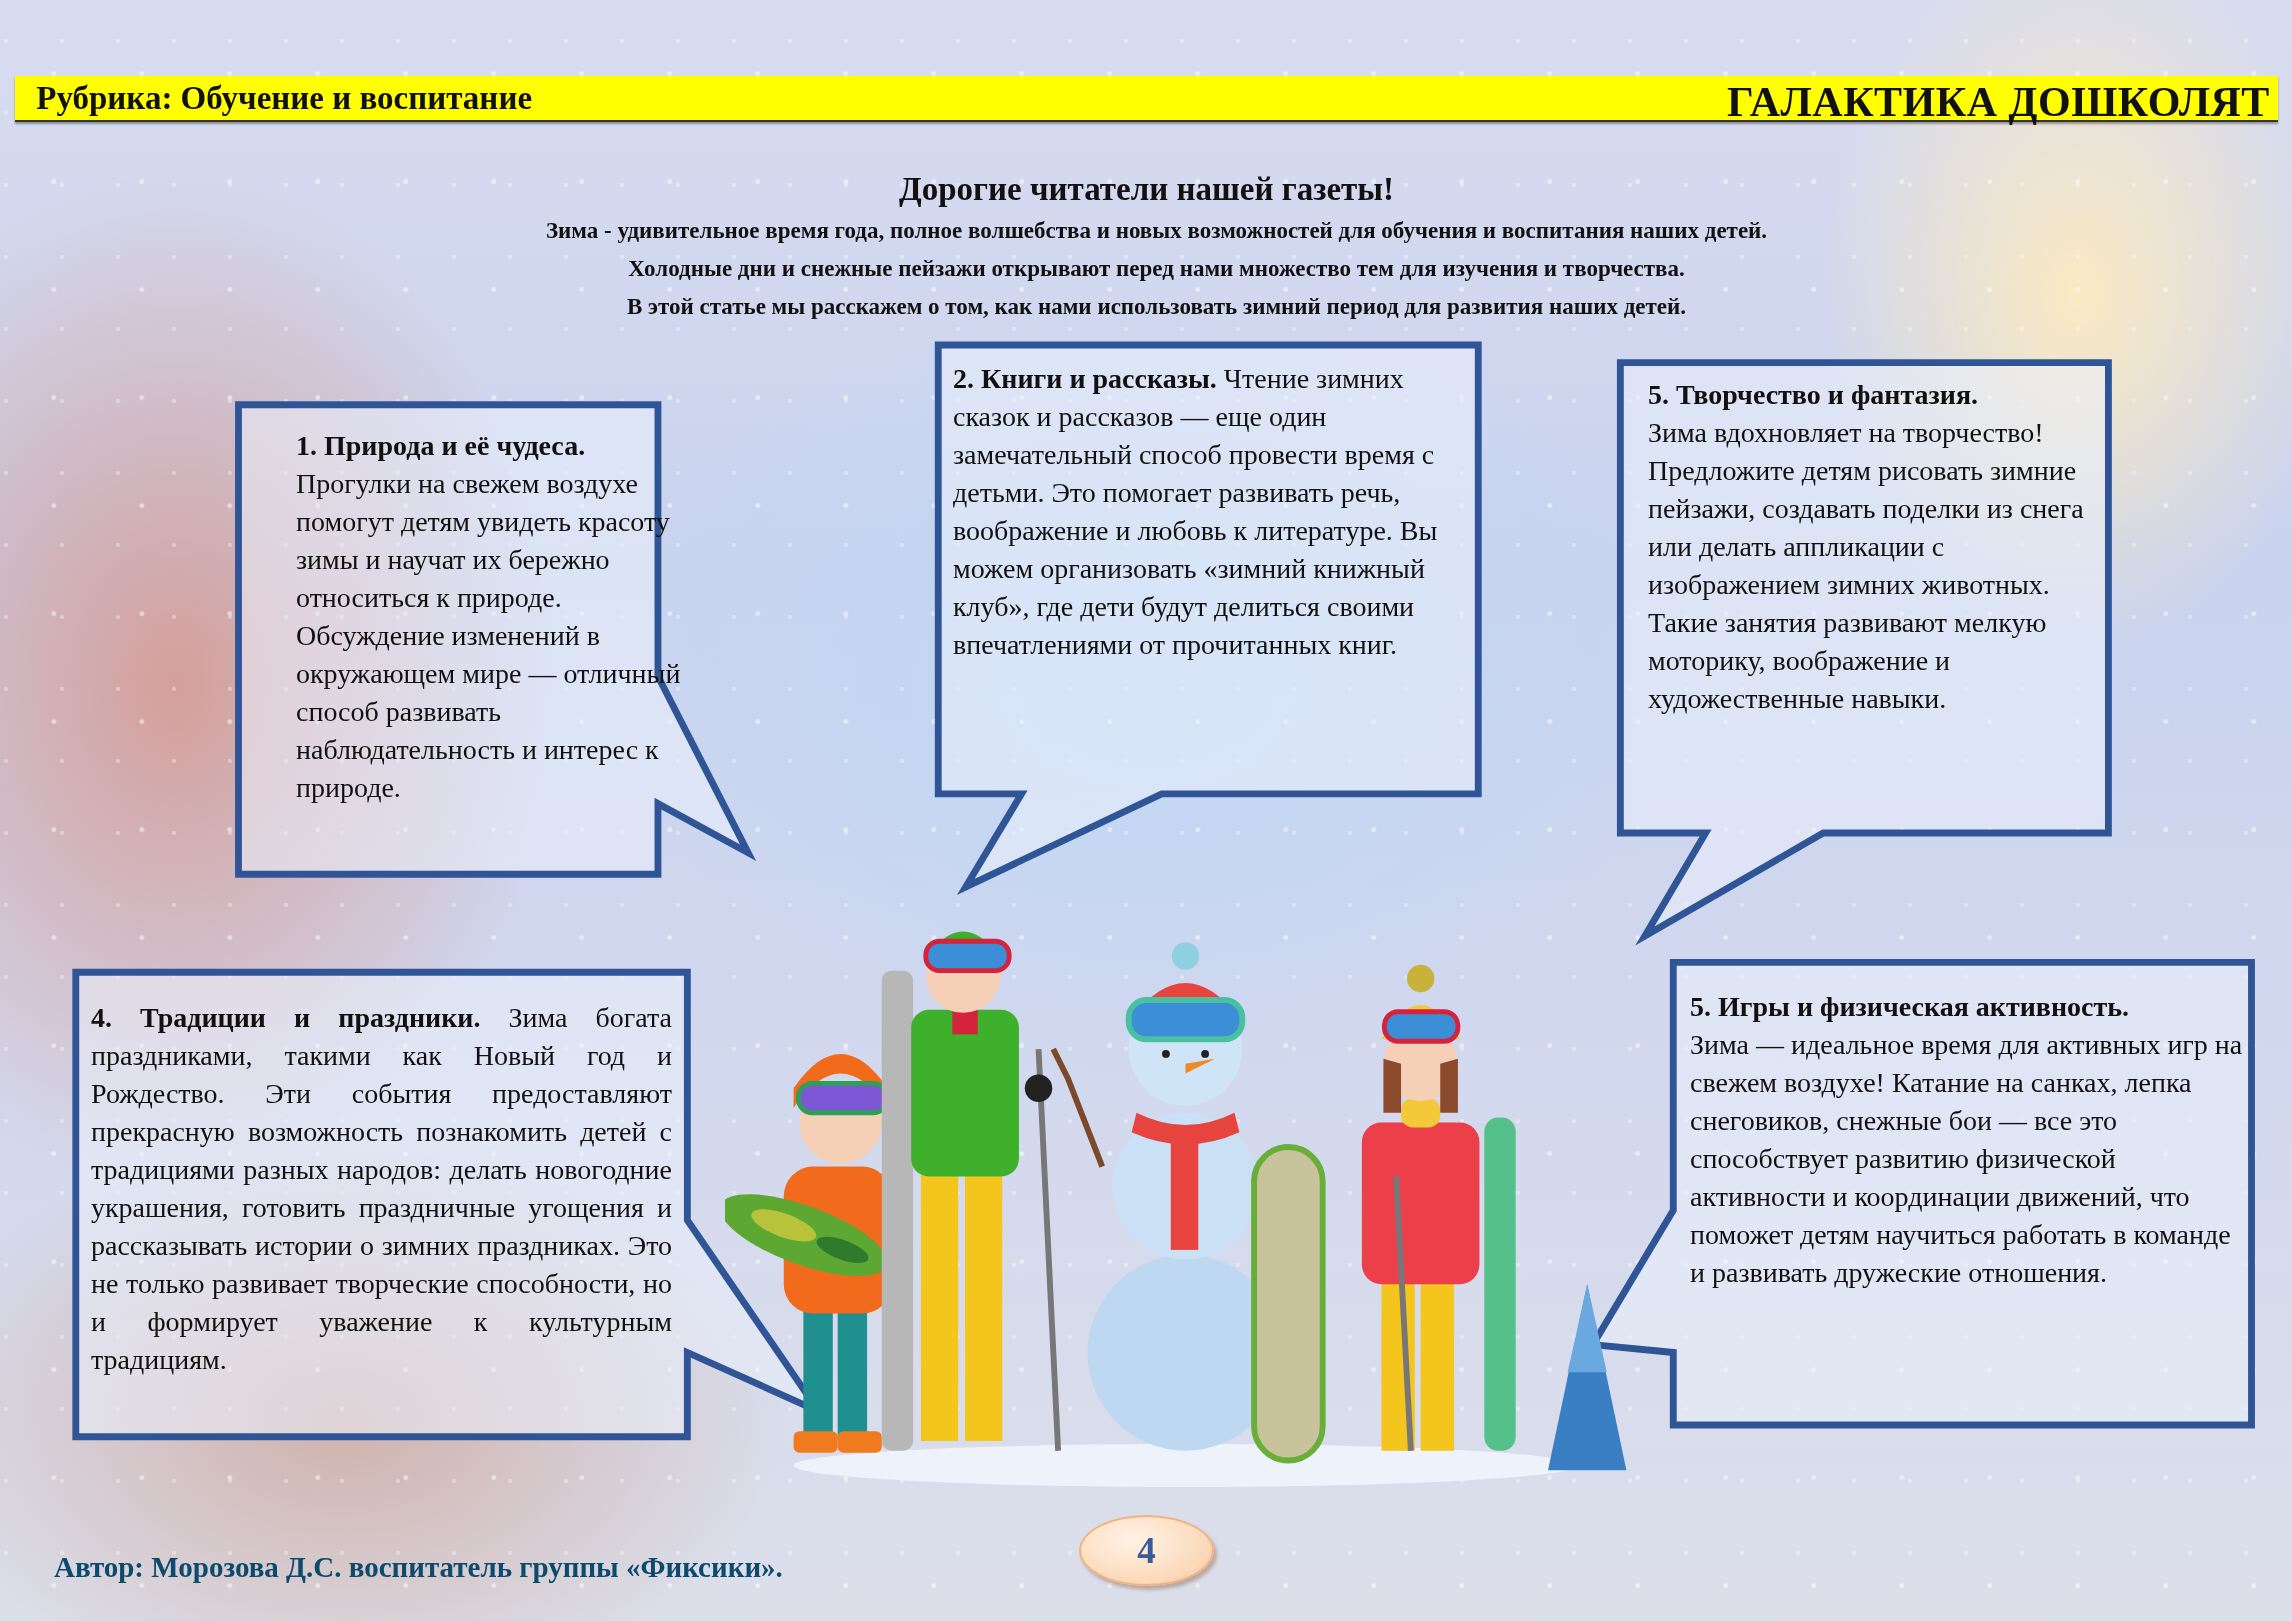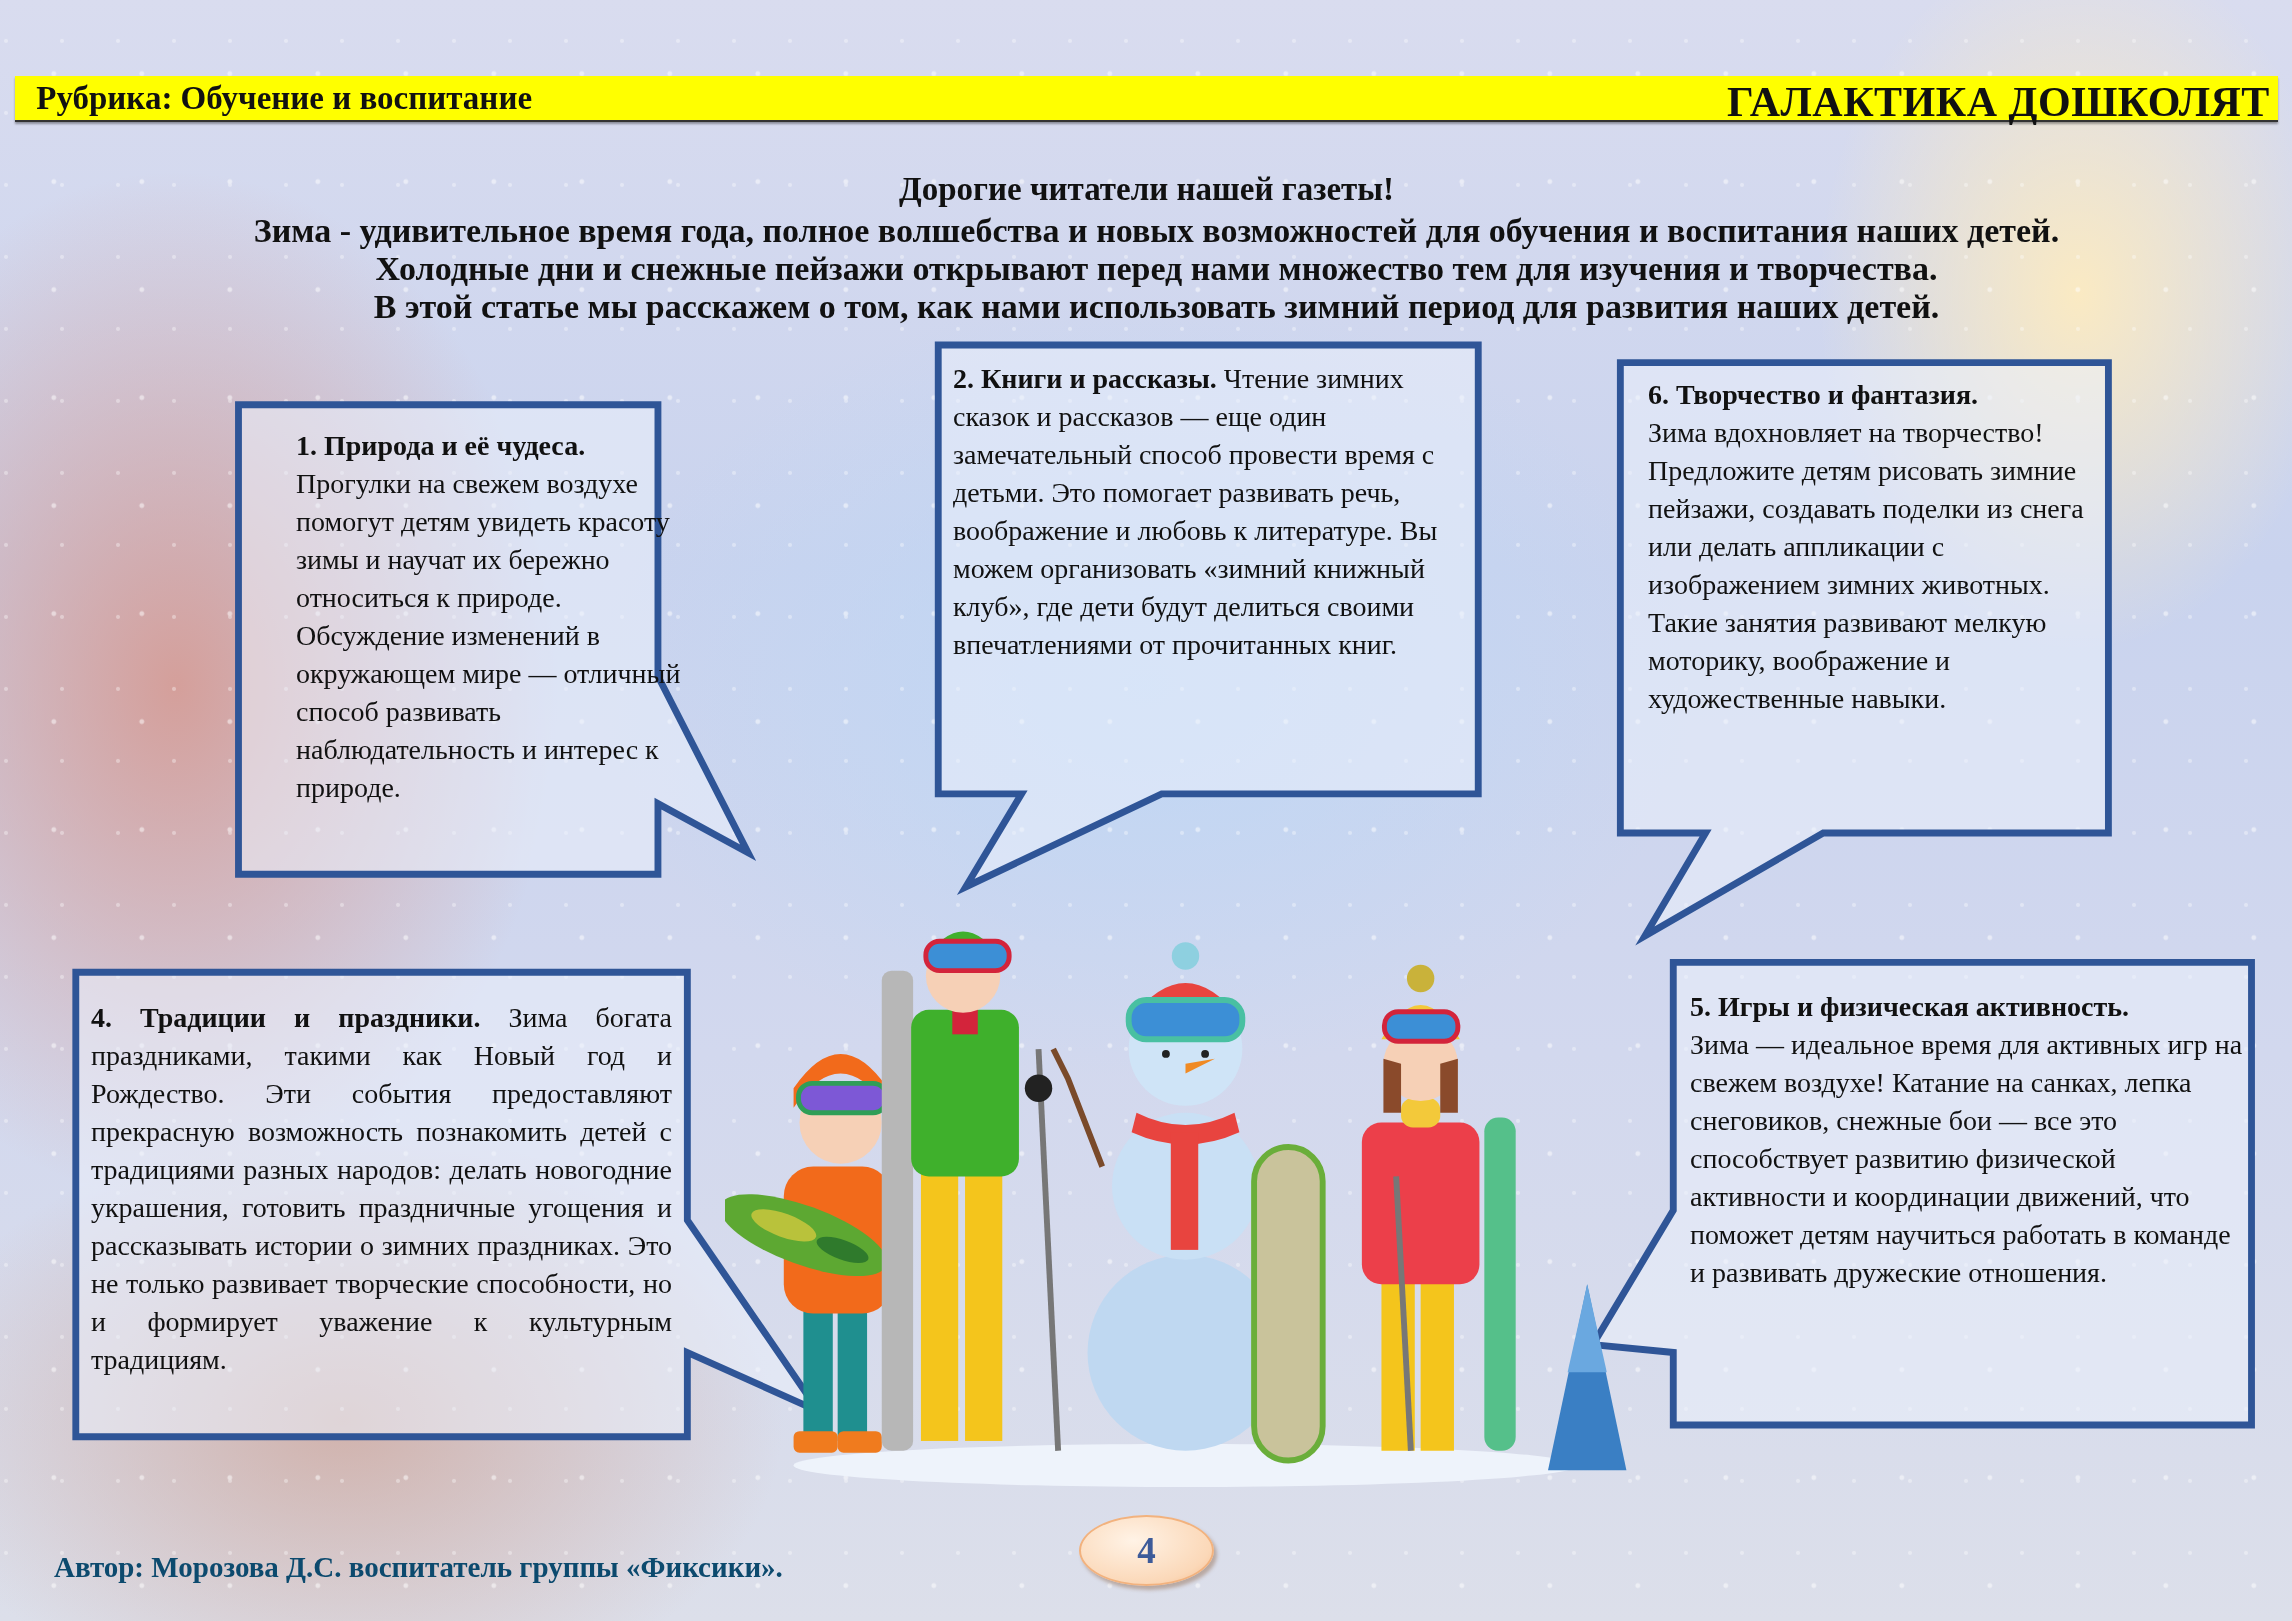--- a/index.html
+++ b/index.html
@@ -20,21 +20,21 @@
     background-size: 88px 108px, 56px 72px;
     background-position: 9.8px 19.6px, 34px 4.9px;
     opacity:0.6;
   }
   .header-bar { position:absolute; left:14.7px; top:76px; width:2263px; height:44px;
     background:#ffff00; border-bottom:2.9px solid #333; box-shadow:0 2px 2px rgba(0,0,0,0.35); }
   .rubric { position:absolute; left:21.6px; top:0; line-height:44px; font-weight:bold; font-size:33px;text-align:right; }
   .brand { position:absolute; right:7.8px; top:3.9px; line-height:44px; font-weight:bold; font-size:42px; letter-spacing:0.5px; }
   .intro { position:absolute; left:0; width:2293px; top:167px; text-align:center; font-weight:bold; }
   .intro .greet { font-size:33px; line-height:45px;text-align:center; }
-  .intro .line { font-size:34px; line-height:38px;padding-left:20px; }
+  .intro .line { font-size:23px; line-height:38px;padding-left:20px; }
   svg.callouts { position:absolute; left:0; top:0; }
   .box-text { position:absolute; font-size:28px; line-height:38px; }
   .box-text b { font-weight:bold; }
   .justify { text-align:justify; text-align-last:left; }
   .author { position:absolute; left:54px; top:1551px; font-size:29px; font-weight:bold; color:#0c4a6e; }
   .page-badge { position:absolute; left:1079px; top:1515px; width:131px; height:67px; border-radius:50%;
     background:radial-gradient(ellipse at 40% 35%, #fff3e6 0%, #fbd8b8 70%, #f5b98a 100%);
     border:2px solid #f2b27e; box-shadow:2.9px 3.9px 3.9px rgba(120,70,30,0.35);
     display:flex; align-items:center; justify-content:center; }
   .page-badge span { font-size:37px; font-weight:bold; color:#3d5b99; }
@@ -76,21 +76,21 @@
   <b>1. Природа и её чудеса.</b><br>
   <span>Прогулки на свежем воздухе помогут детям увидеть красоту зимы и научат их бережно относиться к природе. Обсуждение изменений в окружающем мире — отличный способ развивать наблюдательность и интерес к природе.</span>
 </div>
 
 <div class="box-text" style="left:953px; top:360px; width:500px;">
   <b>2. Книги и рассказы.</b>
   <span>Чтение зимних сказок и рассказов — еще один замечательный способ провести время с детьми. Это помогает развивать речь, воображение и любовь к литературе. Вы можем организовать «зимний книжный клуб», где дети будут делиться своими впечатлениями от прочитанных книг.</span>
 </div>
 
 <div class="box-text" style="left:1648px; top:376px; width:451px;">
-  <b>6. Творчество и фантазия.</b><br>
+  <b>5. Творчество и фантазия.</b><br>
   <span>Зима вдохновляет на творчество! Предложите детям рисовать зимние пейзажи, создавать поделки из снега или делать аппликации с изображением зимних животных. Такие занятия развивают мелкую моторику, воображение и художественные навыки.</span>
 </div>
 
 <div class="box-text justify" style="left:91px; top:999px; width:581px;">
   <b>4. Традиции и праздники.</b>
   <span>Зима богата праздниками, такими как Новый год и Рождество. Эти события предоставляют прекрасную возможность познакомить детей с традициями разных народов: делать новогодние украшения, готовить праздничные угощения и рассказывать истории о зимних праздниках. Это не только развивает творческие способности, но и формирует уважение к культурным традициям.</span>
 </div>
 
 <div class="box-text" style="left:1690px; top:988px; width:554px;">
   <b>5. Игры и физическая активность.</b><br>

